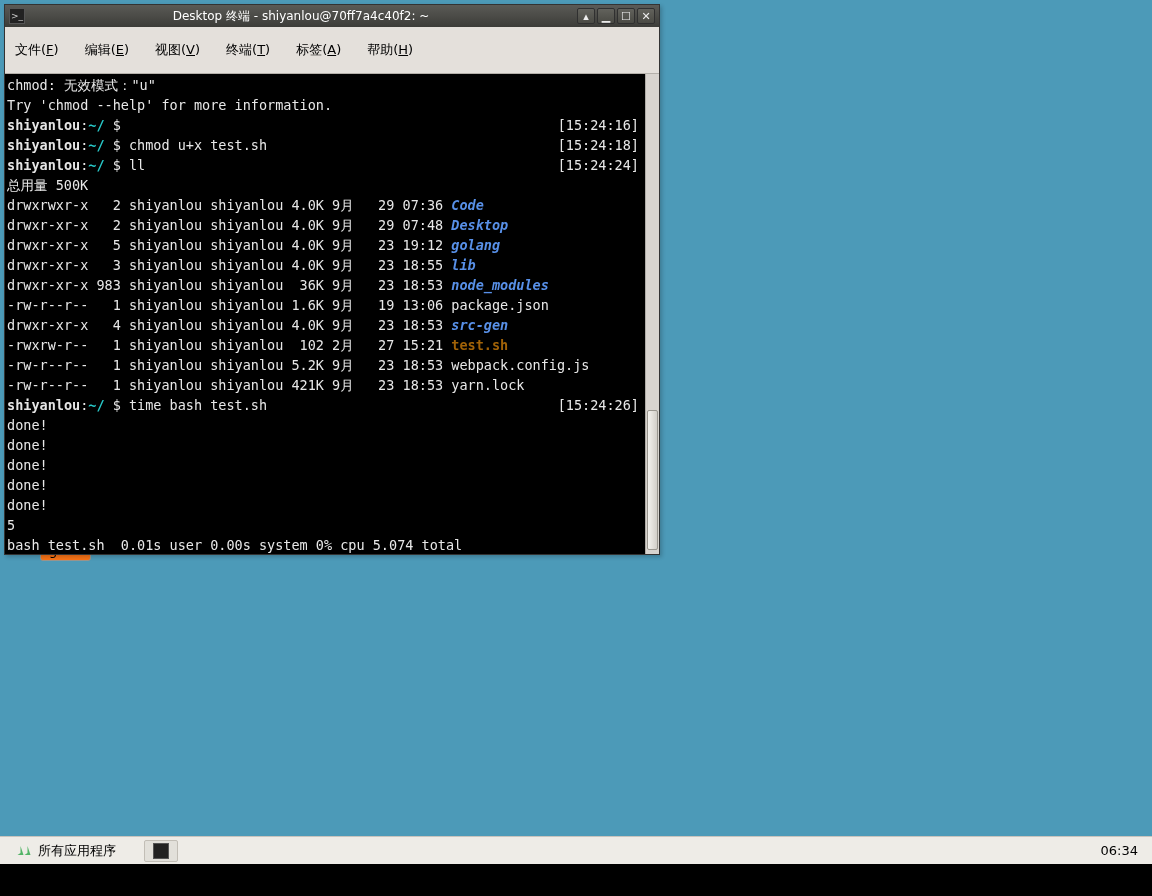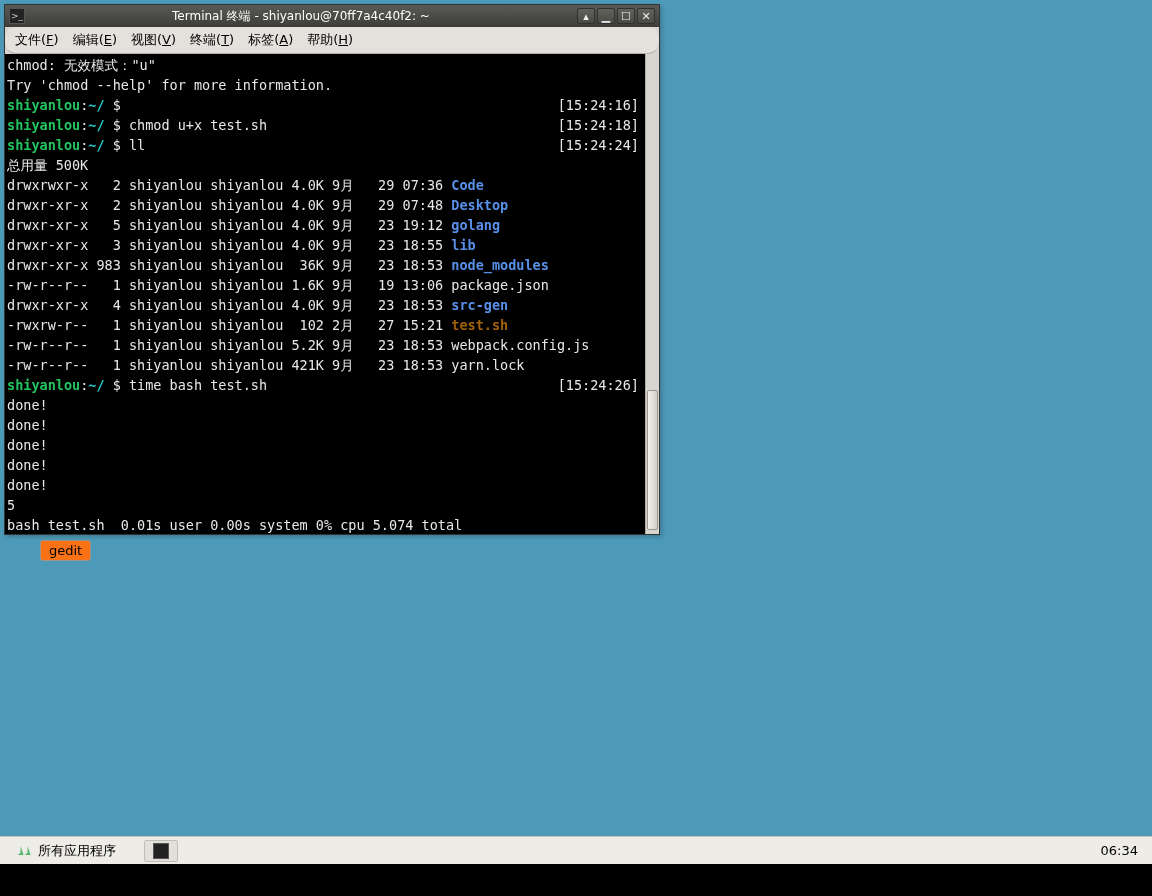--- a/index.html
+++ b/index.html
@@ -36,26 +36,25 @@
   .winbtn {
     width:18px; height:16px;
     background:linear-gradient(to bottom,#62625c,#4a4a44);
     border:1px solid #303030;
     color:#eee;
     display:flex; align-items:center; justify-content:center;
     font-size:11px; line-height:1;
     border-radius:2px;
   }
   .menubar {
-    display:flex; gap:2px;
+    display:flex; gap:14px;
     background:#e4e0db;
     border-bottom:1px solid #b4b0aa;
-    padding:2px 4px;
+    padding:12px 4px;
     font-size:13px;
-    border-radius:11px;
   }
   .menuitem { padding:2px 6px; }
   .menuitem .ul { text-decoration:underline; }
   .term-area { position:relative; }
   .terminal {
     background:#000; color:#e8e8e8;
     font-family:"DejaVu Sans Mono","Liberation Mono",monospace;
     font-size:13.5px; line-height:20px;
     padding:1px 2px 1px 2px;
     white-space:pre;
@@ -64,23 +63,23 @@
   }
   .scrollbar {
     position:absolute; right:0; top:0; bottom:0; width:14px;
     background:#d8d4cf; border-left:1px solid #b0aca6;
   }
   .scroll-thumb {
     position:absolute; left:1px; right:1px; top:336px; height:140px;
     background:linear-gradient(to right,#f4f2ee,#d2cec8);
     border:1px solid #9a968f; border-radius:2px;
   }
-  .host   { color:#22c55e; font-weight:bold; }
+  .host   { color:#e5e5e5; font-weight:bold; }
   .tilde  { color:#28c8c8; font-weight:bold; }
-  .dir    { color:#5890e8; font-weight:bold; }
+  .dir    { color:#5890e8; font-weight:bold;font-style:italic; }
   .exec   { color:#a16207; font-weight:bold; }
   .ts     { color:#e8e8e8; }
   .termline { display:flex; justify-content:space-between; padding-right:18px; }
   
   .gedit-label {
     position:absolute; left:40px; top:540px;
     background:#f97316; border:1px solid #9a968f; border-radius:3px;
     padding:2px 8px; font-size:13px;
   }
   
@@ -114,21 +113,21 @@
 </head>
 <body>
 
 <div class="gedit-label">gedit</div>
 
 <div class="window">
   <div class="titlebar">
     <div class="left">
       <div class="title-icon">&gt;_</div>
     </div>
-    <div class="title">Terminal 终端 - shiyanlou@70ff7a4c40f2: ~</div>
+    <div class="title">Desktop 终端 - shiyanlou@70ff7a4c40f2: ~</div>
     <div class="winbtns">
       <div class="winbtn">▴</div>
       <div class="winbtn">▁</div>
       <div class="winbtn">☐</div>
       <div class="winbtn">✕</div>
     </div>
   </div>
 
   <div class="menubar">
     <div class="menuitem"><span>文件(</span><span class="ul">F</span><span>)</span></div>

